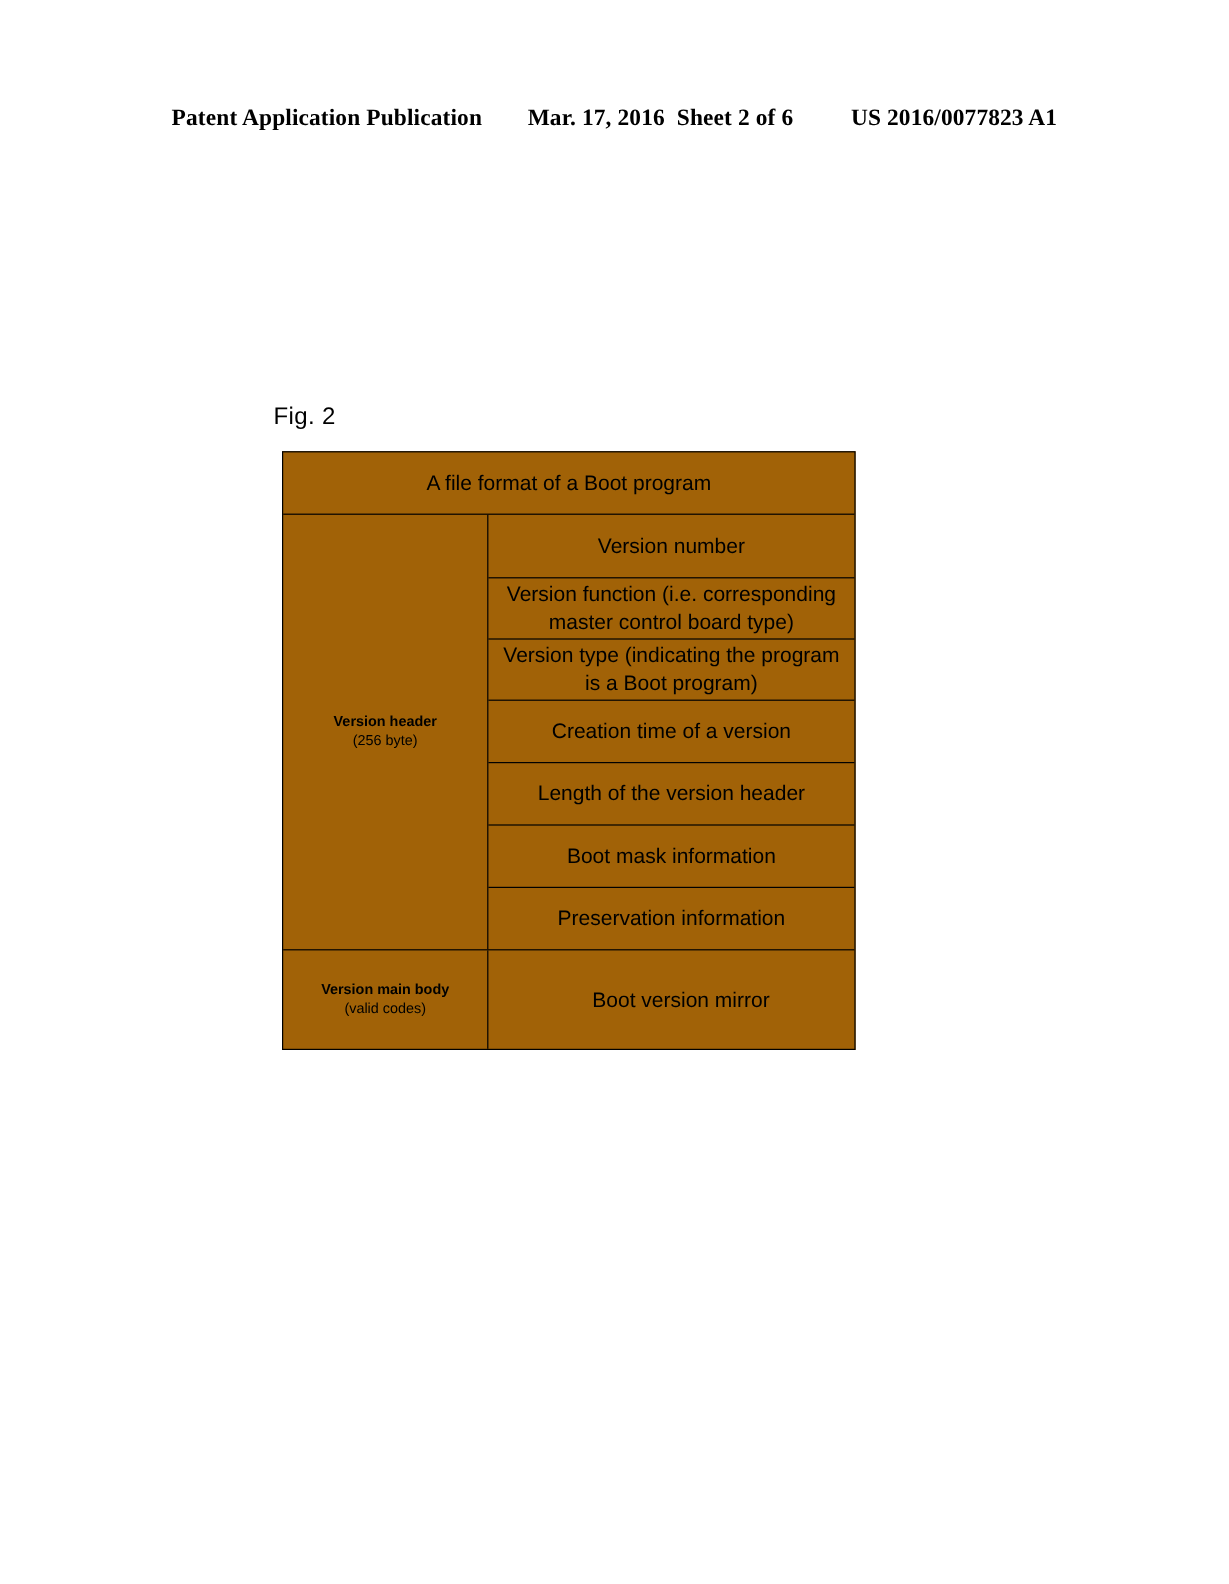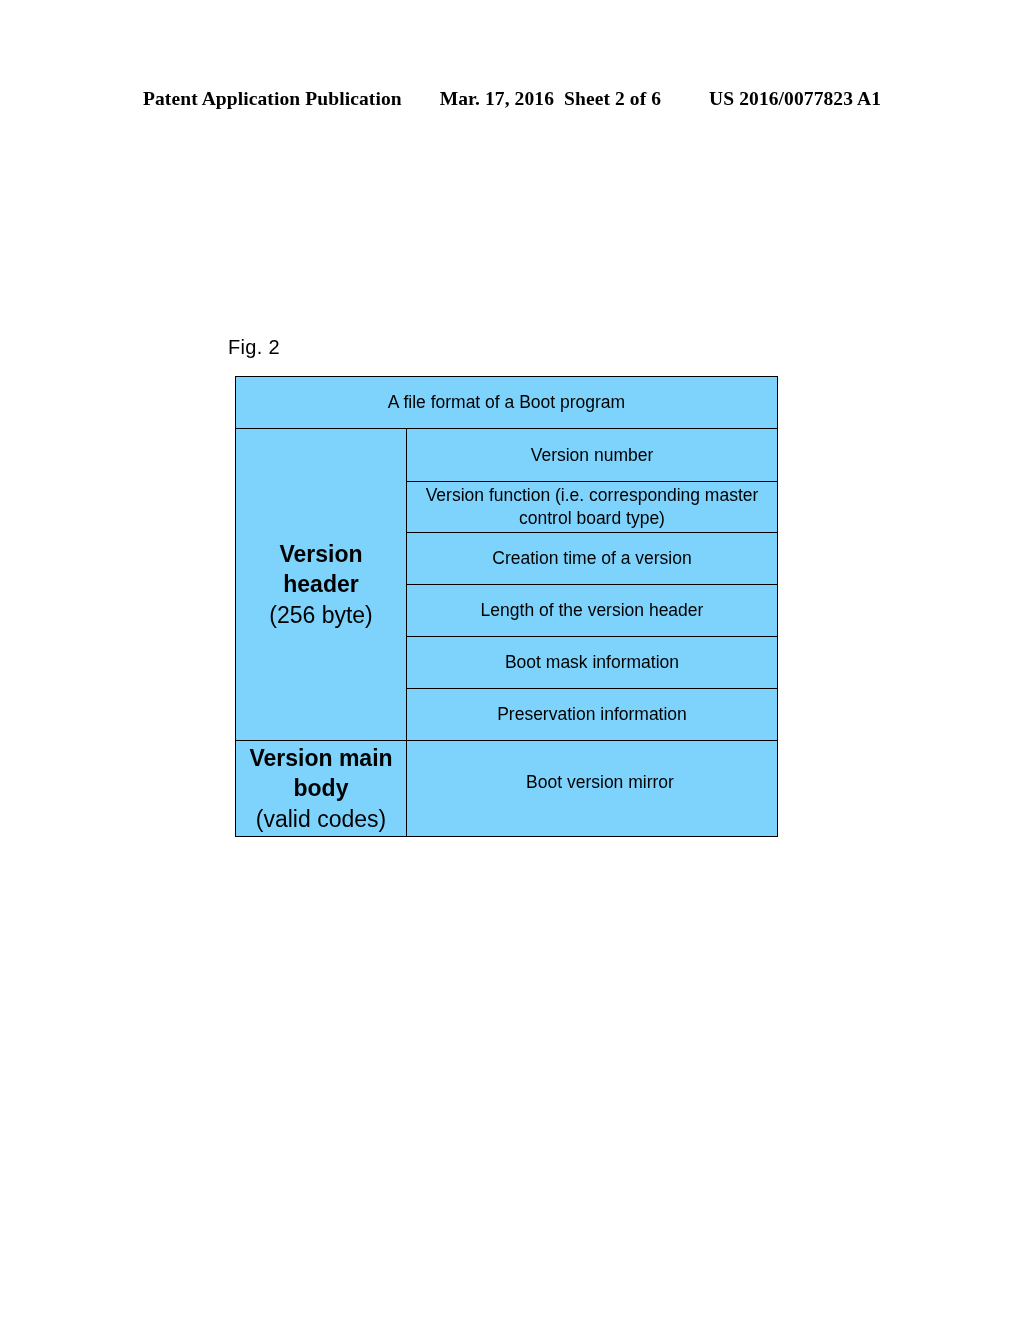--- a/index.html
+++ b/index.html
@@ -50,24 +50,24 @@
     font-size: 20px;
     font-family: "Liberation Sans", sans-serif;
     letter-spacing: 0.3px;
   }
 
   
   .fig-table {
     position: absolute;
     left: 235px;
     top: 376px;
-    width: 543px;
+    width: 478px;
     border: 1.6px solid #000000;
     box-sizing: border-box;
-    background: #7dd3fc;
+    background: #a16207;
   }
 
   .title-row {
     height: 52px;
     display: flex;
     align-items: center;
     justify-content: center;
     border-bottom: 1.6px solid #000000;
     box-sizing: border-box;
     font-size: 17.5px;
@@ -89,21 +89,21 @@
   .sec-label {
     width: 171px;
     flex: 0 0 171px;
     border-right: 1.6px solid #000000;
     box-sizing: border-box;
     display: flex;
     flex-direction: column;
     align-items: center;
     justify-content: center;
     text-align: center;
-    font-size: 23px;
+    font-size: 12px;
     line-height: 1.32;
     padding: 2px 4px;
   }
   .sec-label .lbl-main {
     font-weight: bold;
   }
   .sec-label .lbl-sub {
     font-weight: normal;
   }
 
@@ -167,20 +167,23 @@
         <span class="lbl-main">Version header</span>
         <span class="lbl-sub">(256 byte)</span>
       </div>
       <div class="sec-rows">
         <div class="field-row one-line">
           <span class="rowtext">Version number</span>
         </div>
         <div class="field-row two-line">
           <span class="rowtext">Version function (i.e. corresponding master control board type)</span>
         </div>
+        <div class="field-row two-line">
+          <span class="rowtext">Version type (indicating the program is a Boot program)</span>
+        </div>
         <div class="field-row one-line">
           <span class="rowtext">Creation time of a version</span>
         </div>
         <div class="field-row one-line">
           <span class="rowtext">Length of the version header</span>
         </div>
         <div class="field-row one-line">
           <span class="rowtext">Boot mask information</span>
         </div>
         <div class="field-row one-line">

